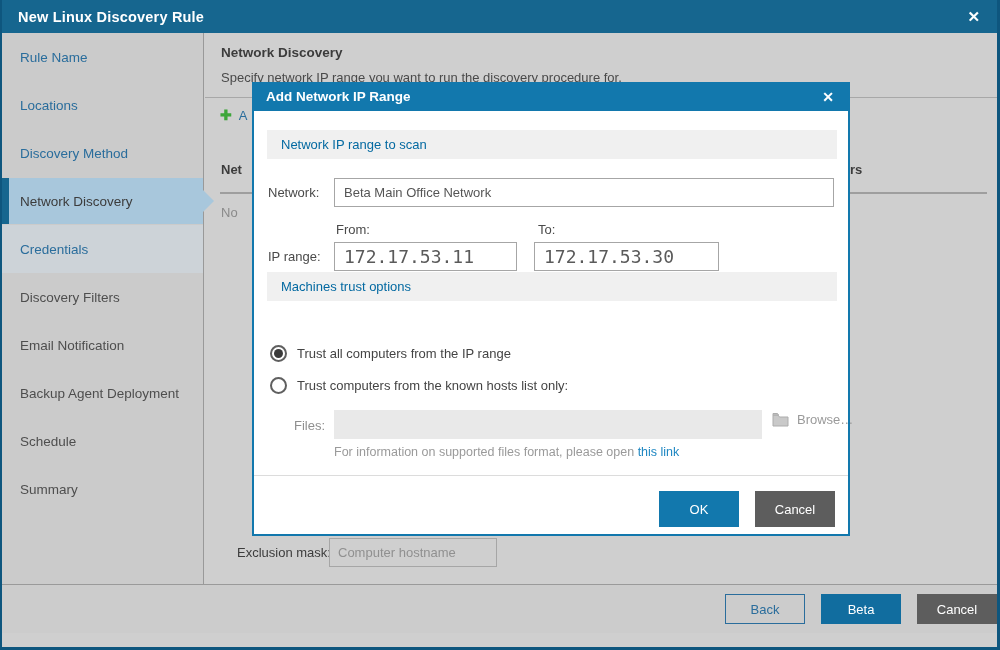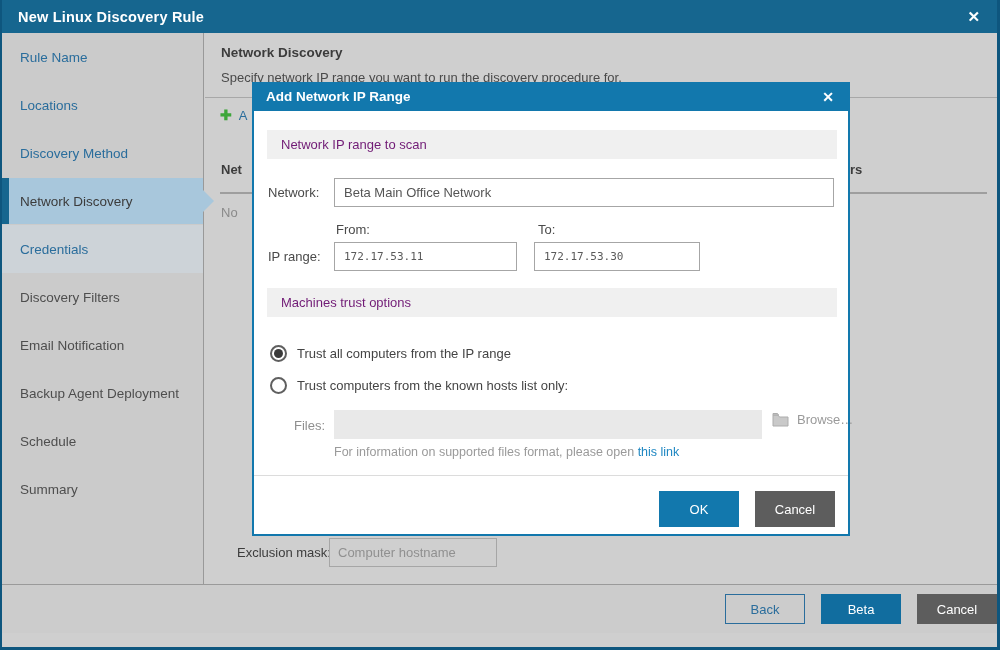--- a/index.html
+++ b/index.html
@@ -76,30 +76,30 @@
     border:2px solid #1278ad; z-index:10;
   }
   .modal-header {
     position:absolute; left:-2px; top:-2px; width:598px; height:29px; background:#1278ad;
     display:flex; align-items:center; justify-content:space-between; padding:0 12px 0 14px;
   }
   .modal-header .mtitle { color:#fff; font-size:13.5px; font-weight:700; }
   .modal-header .close { color:#fff; font-size:14px; font-weight:700; cursor:pointer; padding:1px 4px; }
   .band {
     position:absolute; left:13px; width:570px; height:29px; background:#f0f0f0;
-    display:flex; align-items:center; padding-left:14px; font-size:13px; color:#701a75;
+    display:flex; align-items:center; padding-left:14px; font-size:13px; color:#0369a1;
   }
   .band.scan { top:46px; }
-  .band.trust { top:204px; }
+  .band.trust { top:188px; }
   .flabel { position:absolute; font-size:13px; color:#4a4a4a; }
   .tinput {
     position:absolute; height:29px; border:1px solid #a6a6a6; background:#fff;
     font-size:13px; color:#555; padding:0 9px; font-family:"Liberation Sans", sans-serif;
   }
-  .tinput.mono { font-family:"DejaVu Sans Mono", monospace; font-size:11px; color:#5a5a5a; }
+  .tinput.mono { font-family:"DejaVu Sans Mono", monospace; font-size:18px; color:#5a5a5a; }
   .tinput:disabled { background:#e9e9e9; border:1px solid #e9e9e9; }
   .radio-row { position:absolute; left:16px; display:flex; align-items:center; gap:10px; cursor:pointer; }
   .radio {
     width:17px; height:17px; border:2px solid #5f5f5f; border-radius:50%; background:#fff;
     display:flex; align-items:center; justify-content:center; flex:0 0 auto;
   }
   .radio.selected::after { content:""; width:9px; height:9px; border-radius:50%; background:#3a3a3a; }
   .radio-row .rlabel { font-size:13px; color:#444; }
   .browse-btn {
     position:absolute; left:518px; top:328px; display:flex; align-items:center; gap:8px;
@@ -165,21 +165,21 @@
 
     <div class="band scan">Network IP range to scan</div>
 
     <div class="flabel" style="left:14px; top:101px;">Network:</div>
     <input class="tinput" type="text" style="left: 80px; top: 94px; width: 500px;" value="Beta Main Office Network">
 
     <div class="flabel" style="left:82px; top:138px;">From:</div>
     <div class="flabel" style="left:284px; top:138px;">To:</div>
     <div class="flabel" style="left:14px; top:165px;">IP range:</div>
     <input class="tinput mono" type="text" style="left: 80px; top: 158px; width: 183px;" value="172.17.53.11">
-    <input class="tinput mono" type="text" style="left: 280px; top: 158px; width: 166px;" value="172.17.53.30">
+    <input class="tinput mono" type="text" style="left: 280px; top: 158px; width: 185px;" value="172.17.53.30">
 
     <div class="band trust">Machines trust options</div>
 
     <div class="radio-row" style="top:261px;">
       <span class="radio selected"></span>
       <span class="rlabel">Trust all computers from the IP range</span>
     </div>
     <div class="radio-row" style="top:293px;">
       <span class="radio"></span>
       <span class="rlabel">Trust computers from the known hosts list only:</span>

